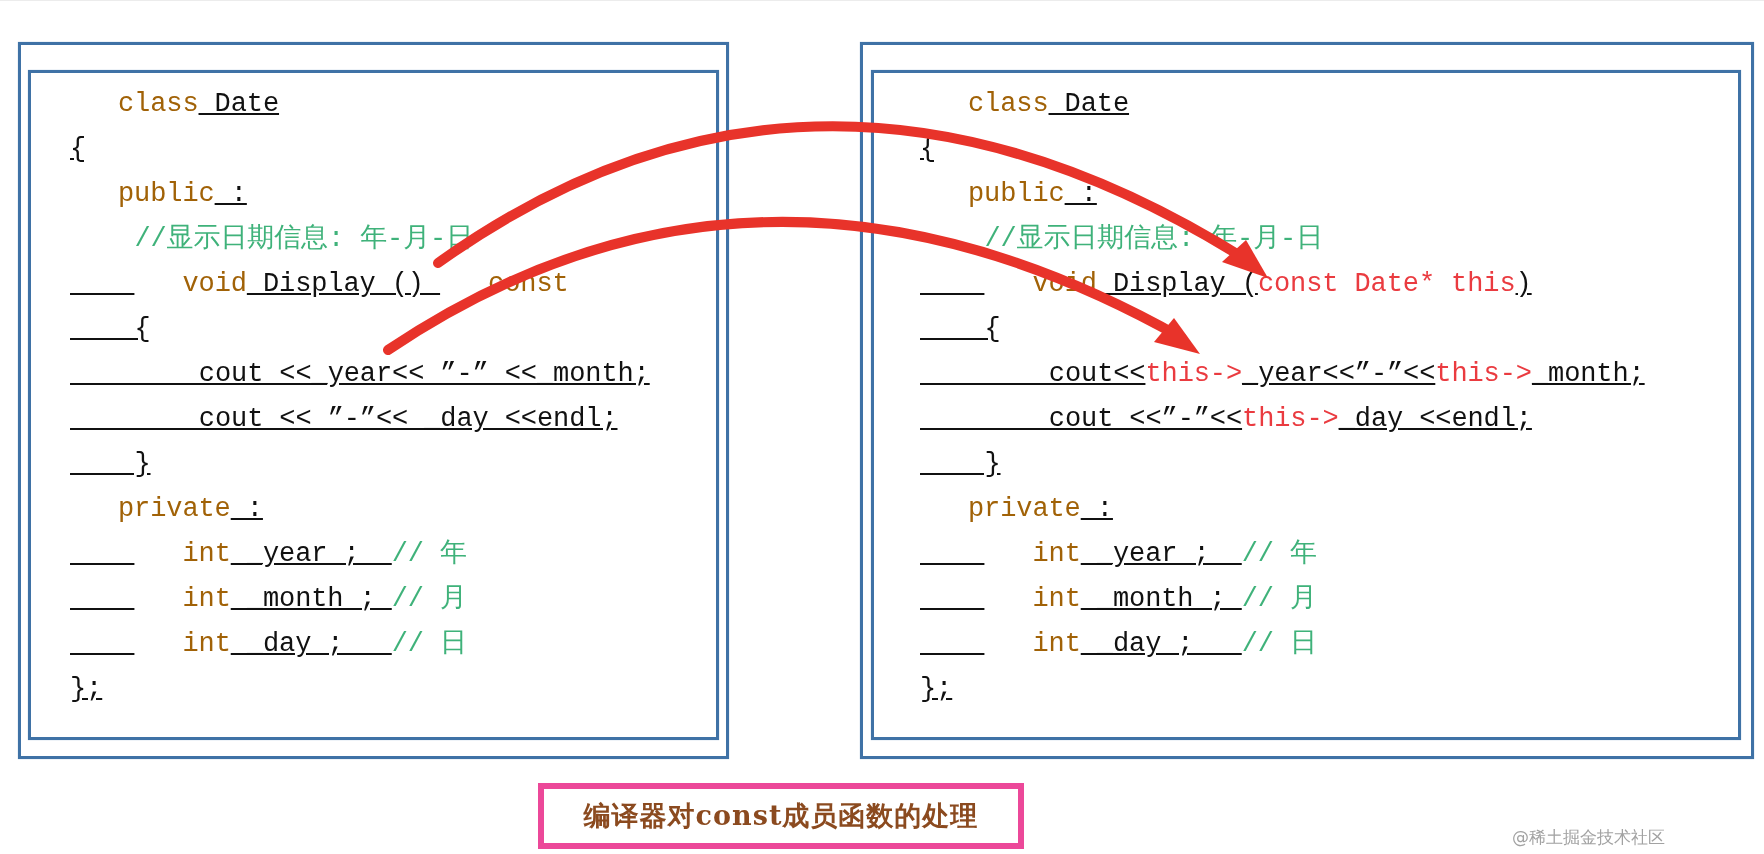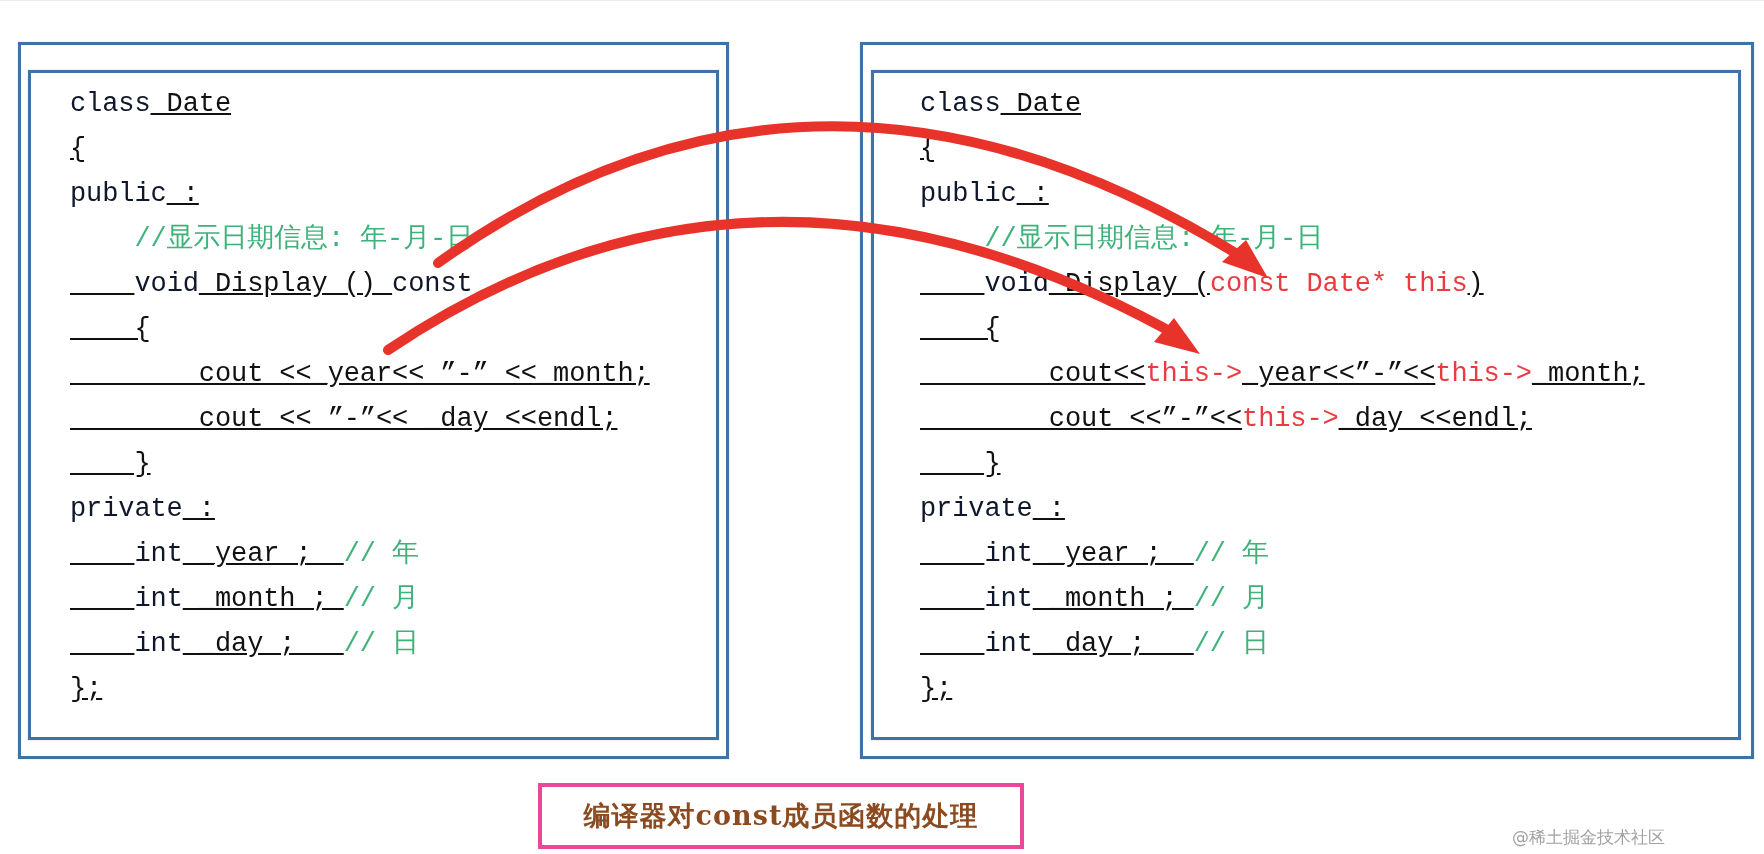--- a/index.html
+++ b/index.html
@@ -13,27 +13,27 @@
   .code {
     position: absolute;
     font-family: "Liberation Mono", "DejaVu Sans Mono", monospace;
     font-size: 27px;
     line-height: 45px;
     color: #111111;
     white-space: pre;
     letter-spacing: -0.1px;
   }
   .line { height: 45px; display: block; }
-  .kw { color: #0f172a; }
+  .kw { color: #a16207; margin-left: 48px; }
   .cm { color: #3fb27a; }
   .rd { color: #ea3b40; text-align: center; }
   .tx { color: #111111; text-decoration: underline; }
   .caption {
     position: absolute; left: 538px; top: 783px; width: 486px; height: 66px;
-    box-sizing: border-box; border: 4px solid #ec4899;
+    box-sizing: border-box; border: 6px solid #ec4899;
     display: flex; align-items: center; justify-content: center;
     font-family: "DejaVu Serif", "Liberation Serif", serif;
     font-weight: bold; font-size: 27px; color: #8b4a1f;
     letter-spacing: 1px;
   }
   .watermark {
     position: absolute; left: 1512px; top: 826px;
     font-family: "DejaVu Sans", "Liberation Sans", sans-serif;
     font-size: 17px; color: #a2a2a2;
   }

